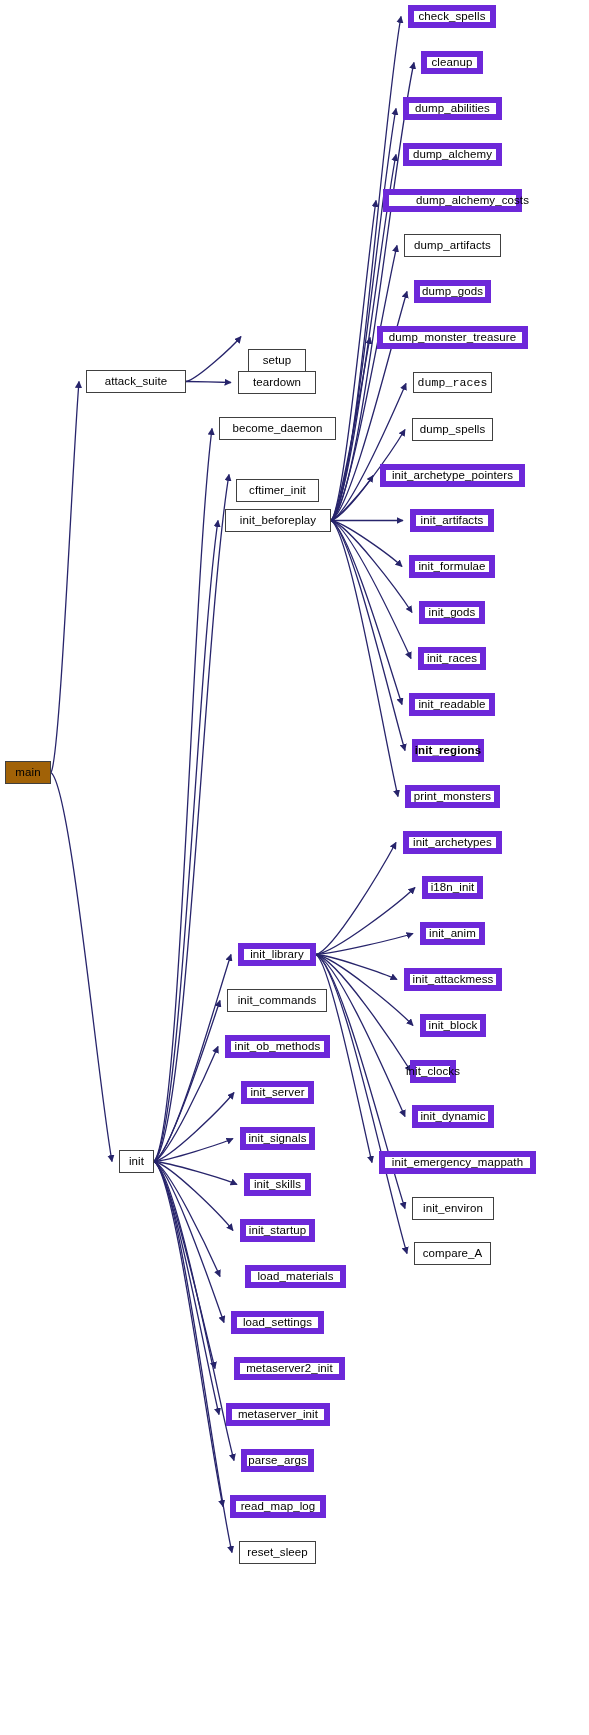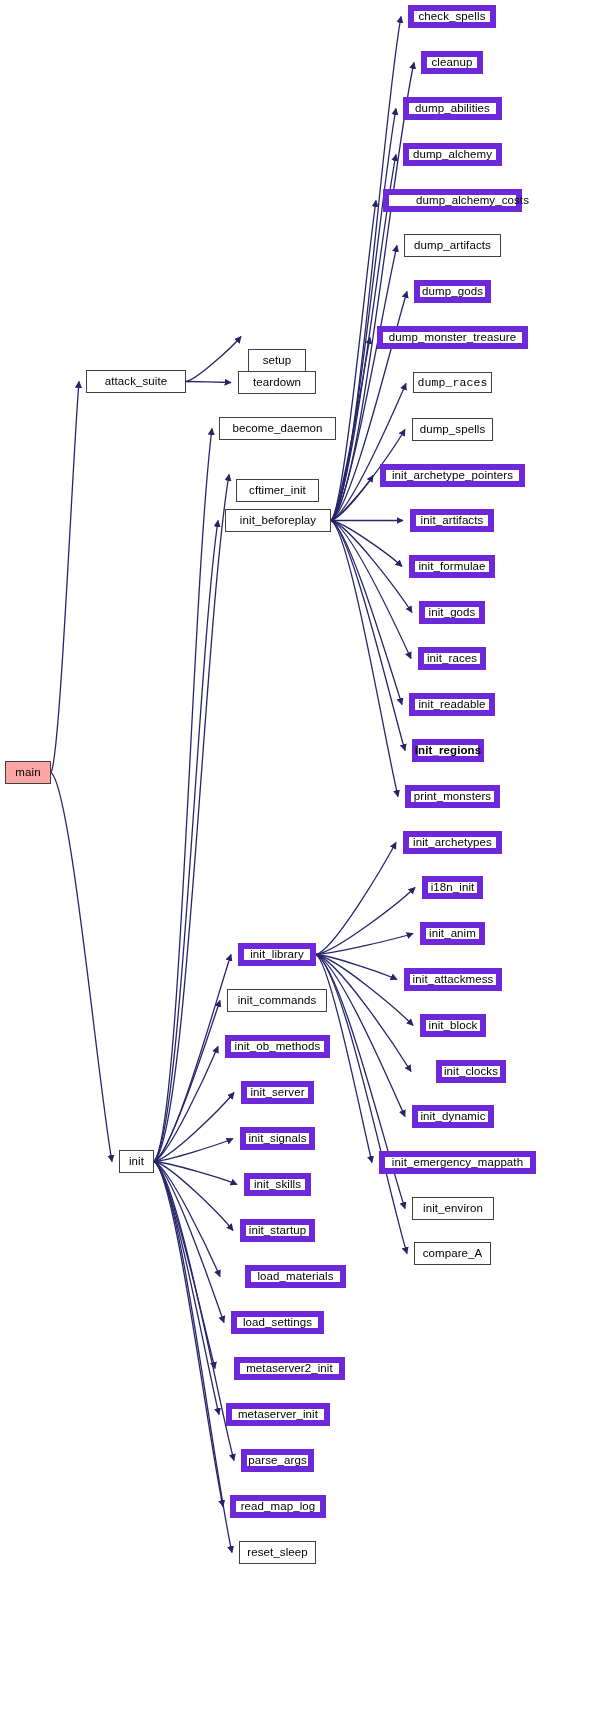--- a/index.html
+++ b/index.html
@@ -22,21 +22,21 @@
     justify-content:center;
     white-space:nowrap;
     font-size:11.5px;
     line-height:1;
     color:#000000;
     letter-spacing:0.1px;
     z-index:5;
   }
   .node.black{border:1px solid #404040;}
   .node.red{border:6px solid #6d28d9;}
-  .node.root{background:#fca5a5;border:1px solid #404040;}
+  .node.root{background:#a16207;border:1px solid #404040;}
   .node span{display:block;transform:translateY(-0.5px);}
 </style>
 </head>
 <body>
 
 <div id="graph">
   <svg id="edges" xmlns="http://www.w3.org/2000/svg">
     <defs>
       <marker id="arrow" viewBox="0 0 10 10" refX="9" refY="5" markerWidth="5.5" markerHeight="5.5" orient="auto-start-reverse">
         <path d="M 0 0 L 10 5 L 0 10 z" fill="#27246b"></path>
@@ -223,21 +223,21 @@
       </div>
       <div class="node red" style="left: 420px; top: 922px; width: 65px; height: 23px;">
         <span>init_anim</span>
       </div>
       <div class="node red" style="left: 404px; top: 968px; width: 98px; height: 23px;">
         <span>init_attackmess</span>
       </div>
       <div class="node red" style="left: 420px; top: 1014px; width: 66px; height: 23px;">
         <span>init_block</span>
       </div>
-      <div class="node red" style="left: 436px; top: 1060px; width: 70px; height: 23px;">
+      <div class="node red" style="left: 410px; top: 1060px; width: 46px; height: 23px;">
         <span>init_clocks</span>
       </div>
       <div class="node red" style="left: 412px; top: 1105px; width: 82px; height: 23px;">
         <span>init_dynamic</span>
       </div>
       <div class="node red" style="left: 379px; top: 1151px; width: 157px; height: 23px;">
         <span>init_emergency_mappath</span>
       </div>
       <div class="node black" style="left: 412px; top: 1197px; width: 82px; height: 23px;">
         <span>init_environ</span>

